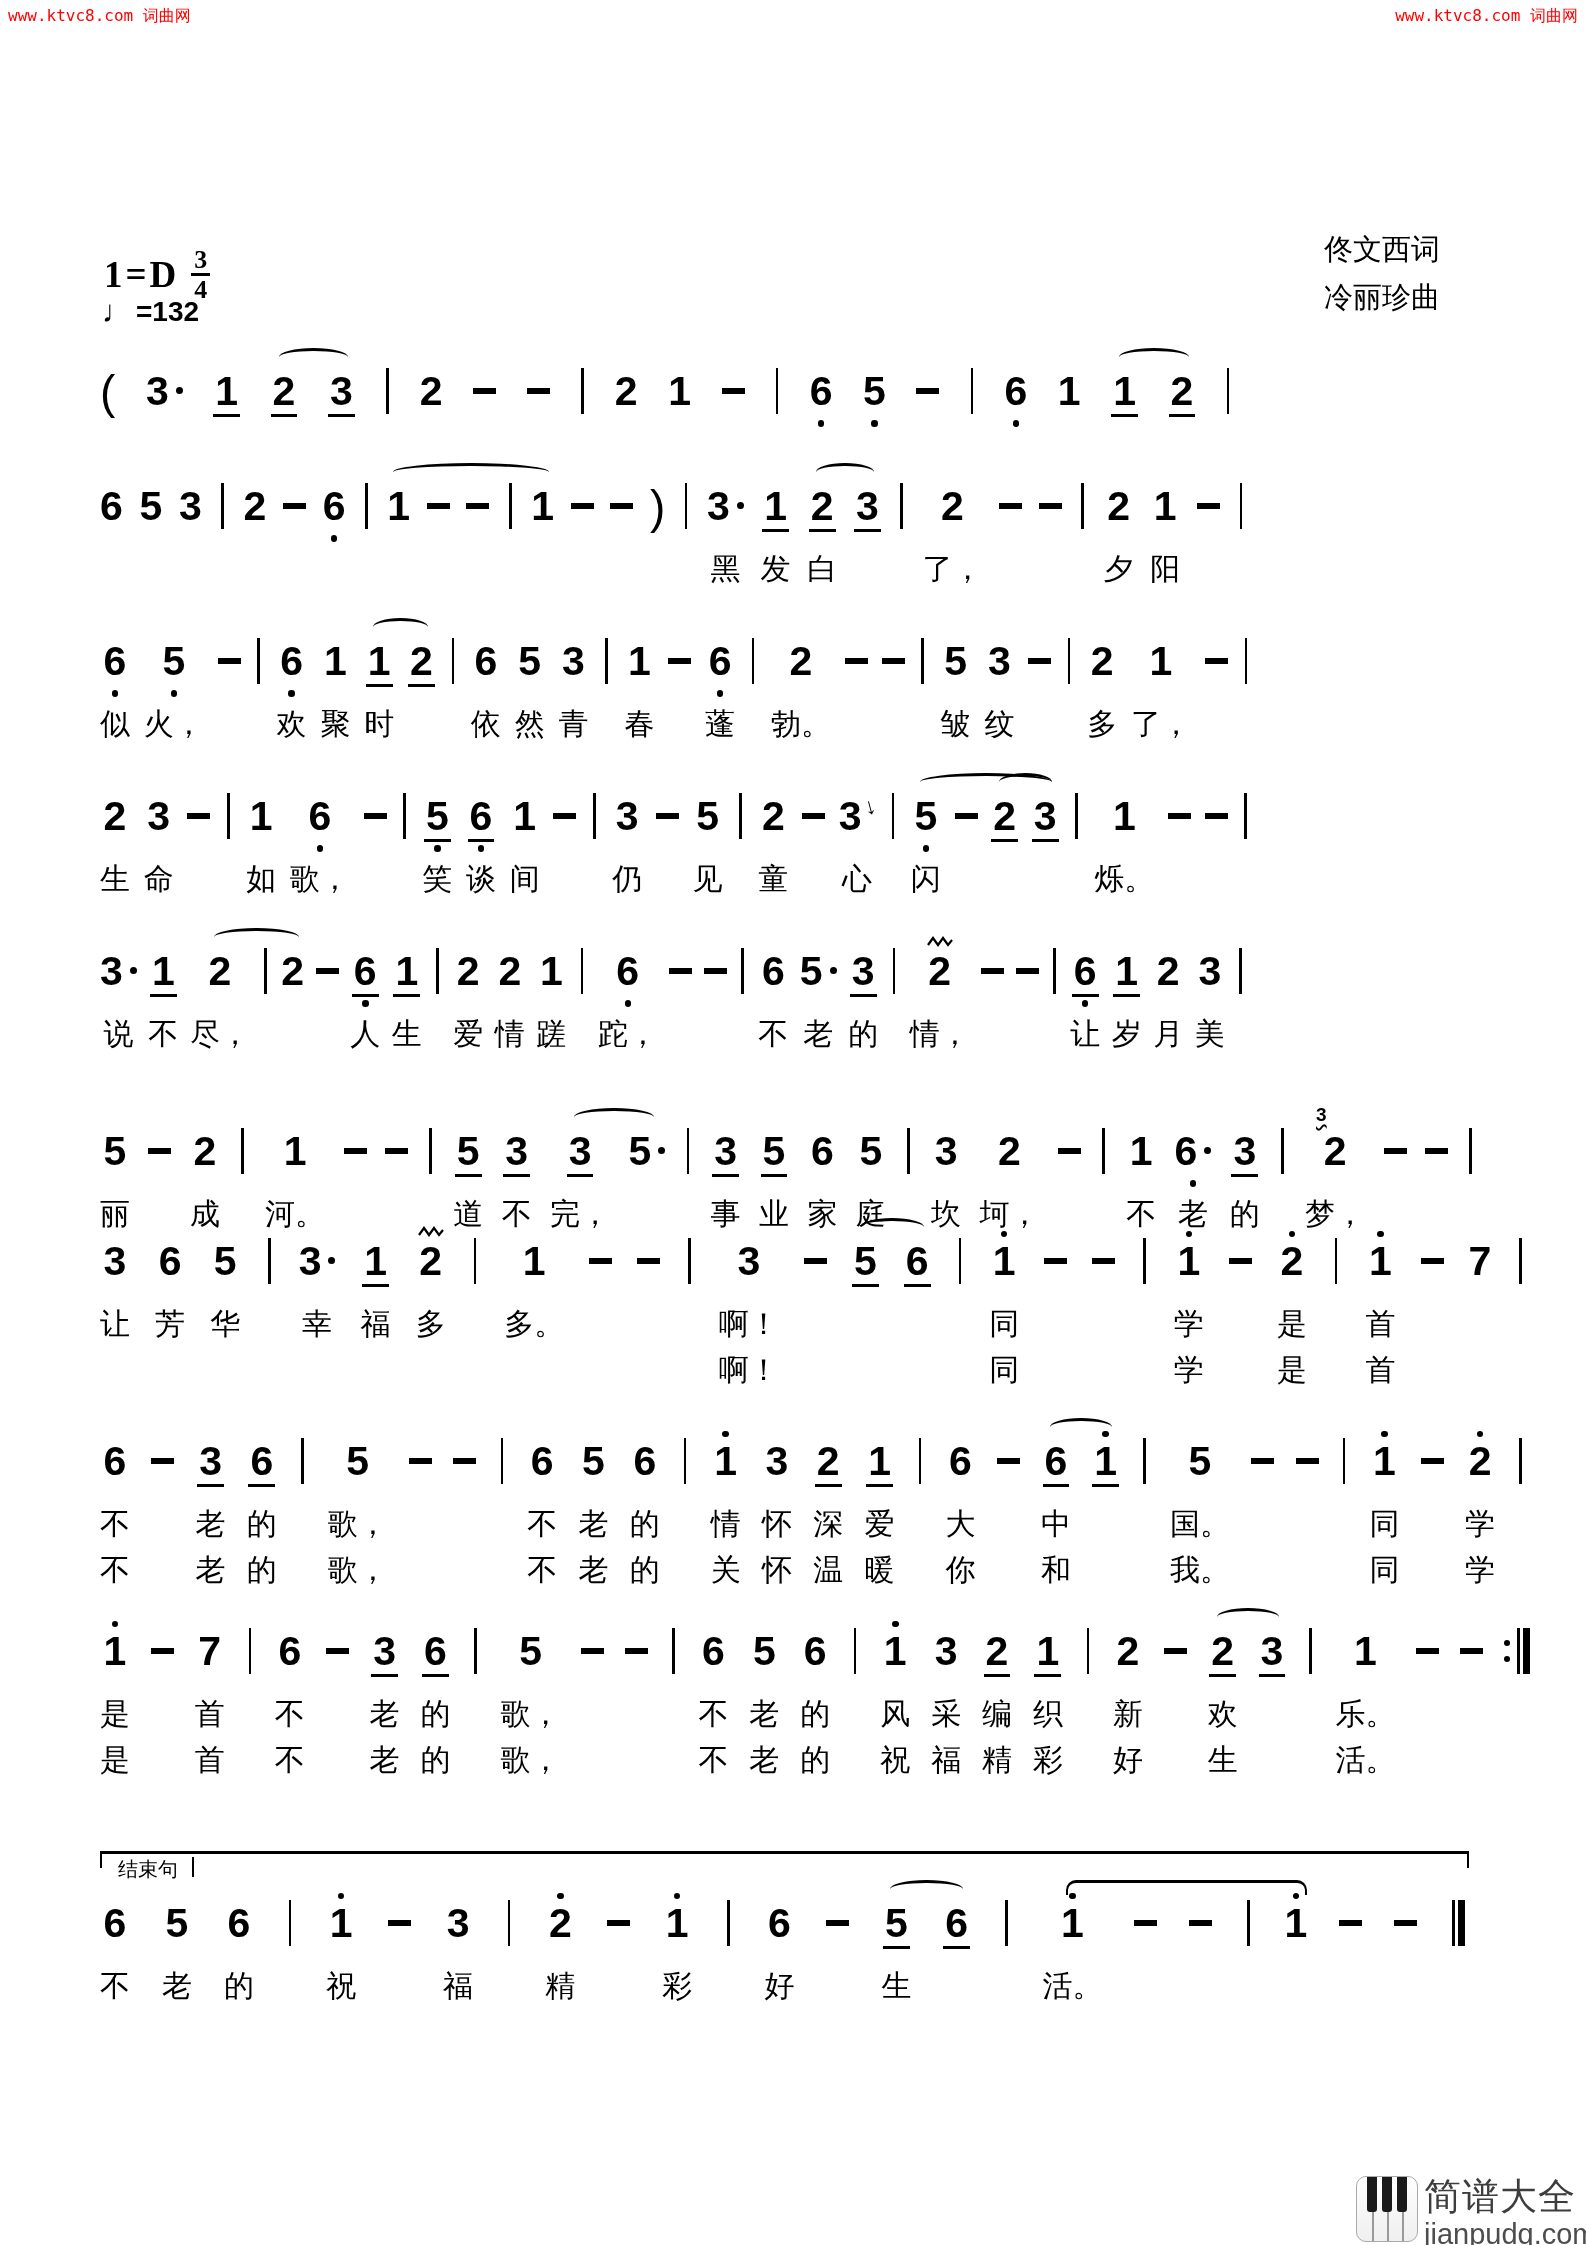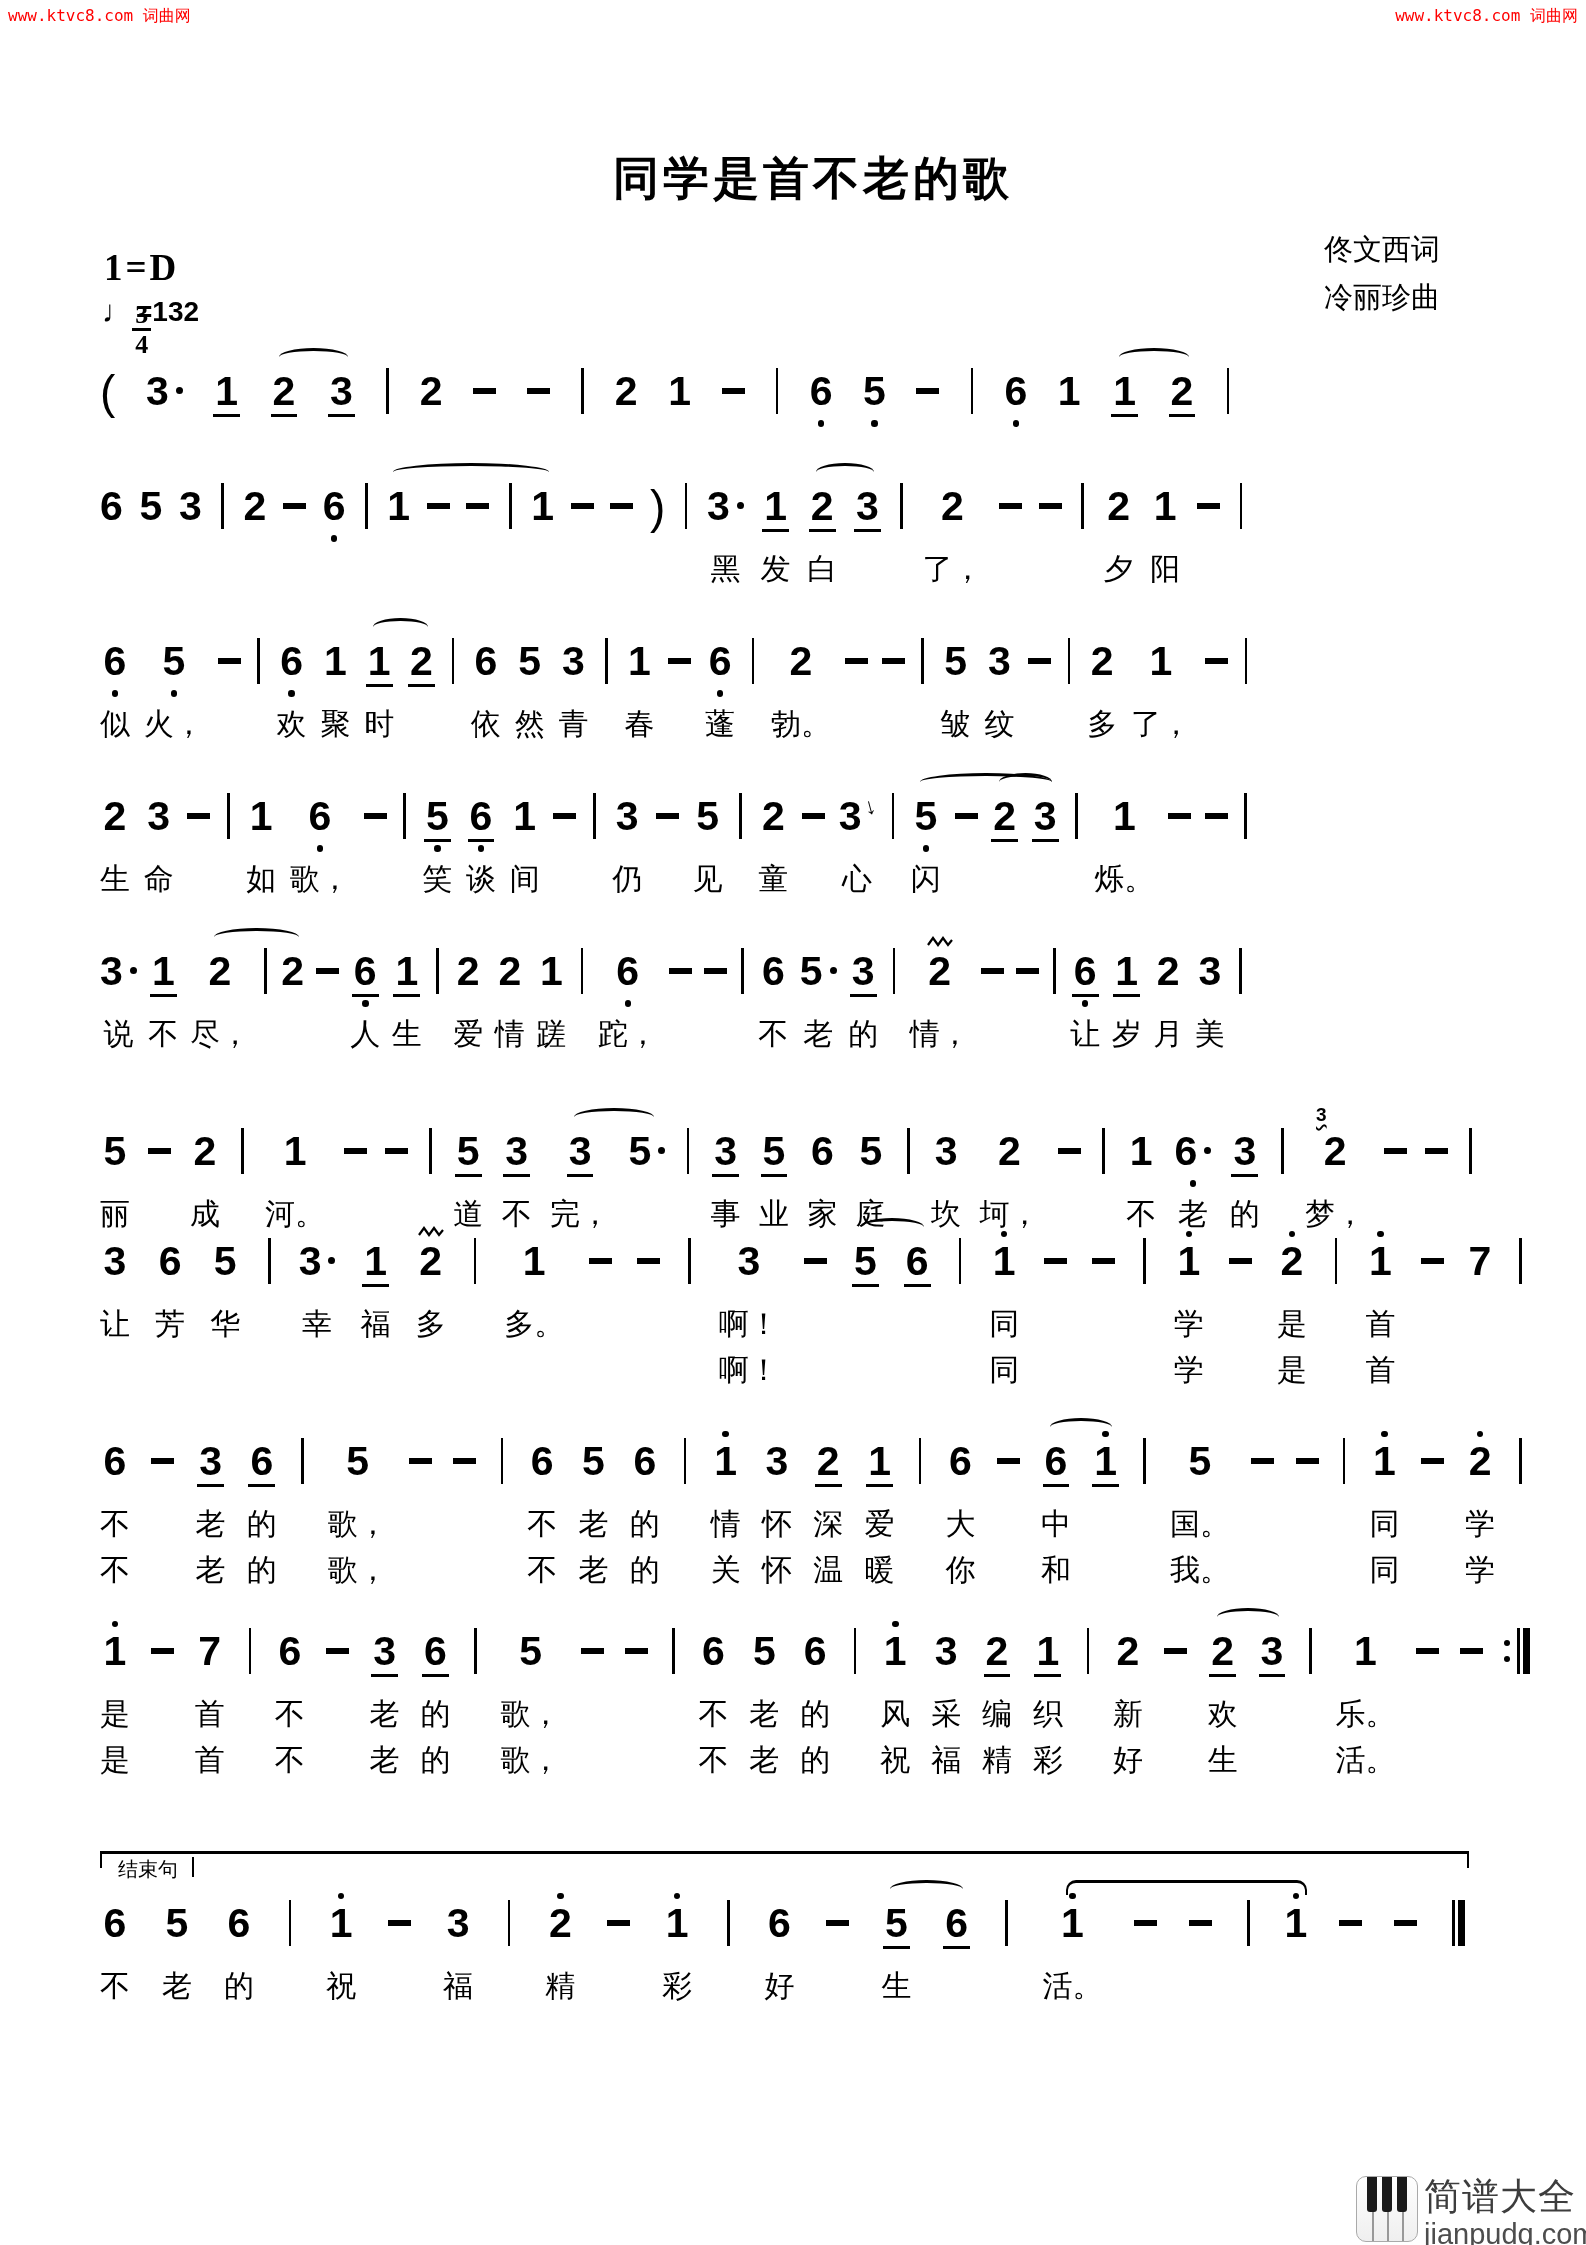--- a/index.html
+++ b/index.html
@@ -10,21 +10,21 @@
   .wm-left{left:8px;}
   .wm-right{right:8px;}
 
   .title{position:absolute;top:148px;left:0;width:100%;margin:0;text-align:center;
          font-size:46px;font-weight:bold;letter-spacing:4px;padding-left:40px;box-sizing:border-box;}
 
   .credits{position:absolute;left:1292px;top:230px;font-family:"Liberation Serif",serif;font-size:29px;}
   .credit-row{display:flex;justify-content:flex-end;width:148px;margin-bottom:8px;}
 
   .keysig{position:absolute;left:104px;top:246px;font-family:"Liberation Serif",serif;
-          font-weight:bold;display:flex;align-items:center;gap:12px;flex-direction:column;}
+          font-weight:bold;display:flex;align-items:center;gap:12px;}
   .tonic{font-size:37px;letter-spacing:3px;}
   .frac{display:inline-flex;flex-direction:column;align-items:center;font-size:26px;line-height:1.05;}
   .frac .num{border-bottom:3px solid #000;padding:0 3px;}
   .tempo{position:absolute;left:102px;top:294px;font-size:28px;font-weight:bold;display:flex;align-items:center;}
   .tnote{font-size:31px;margin-right:3px;}
 
   .score{position:absolute;left:0;top:0;width:100%;height:100%;}
   .system{position:absolute;left:100px;}
   .system:nth-child(1){top:345px;width:1130px;}
   .system:nth-child(2){top:460px;width:1145px;}
@@ -83,21 +83,20 @@
   .logo-name{font-size:37px;color:#3d3d3d;letter-spacing:1px;line-height:1.15;}
   .logo-domain{font-size:29px;color:#4d4d4d;line-height:1.1;}
 </style>
 </head>
 <body>
 
 <div class="sheet">
   <div class="wm wm-left" style="color: rgb(255, 0, 0);">www.ktvc8.com 词曲网</div>
   <div class="wm wm-right" style="color: rgb(255, 0, 0);">www.ktvc8.com 词曲网</div>
 
-  <h1 class="title">同学是首不老的歌</h1>
 
   <div class="credits">
     <div class="credit-row">
       <span>佟文西</span>
       <span>词</span>
     </div>
     <div class="credit-row">
       <span>冷丽珍</span>
       <span>曲</span>
     </div>

